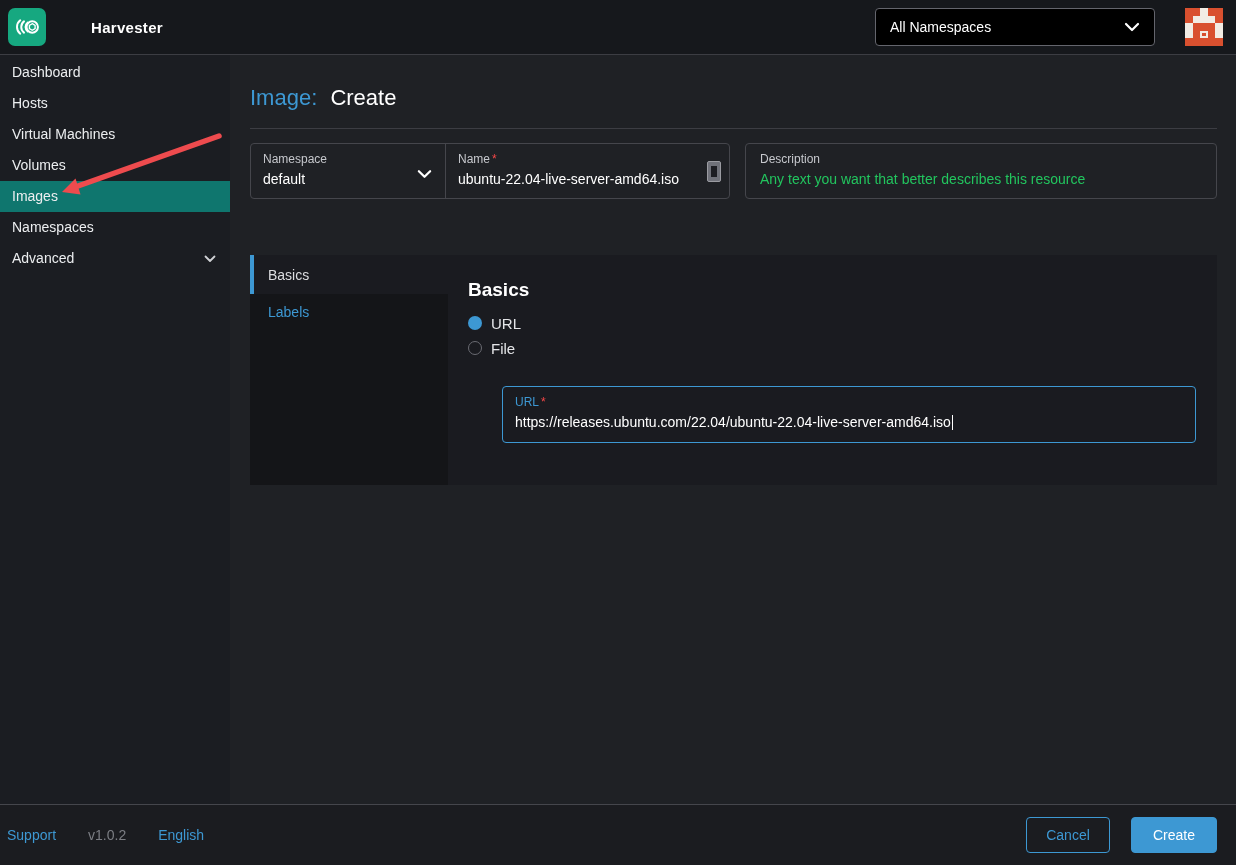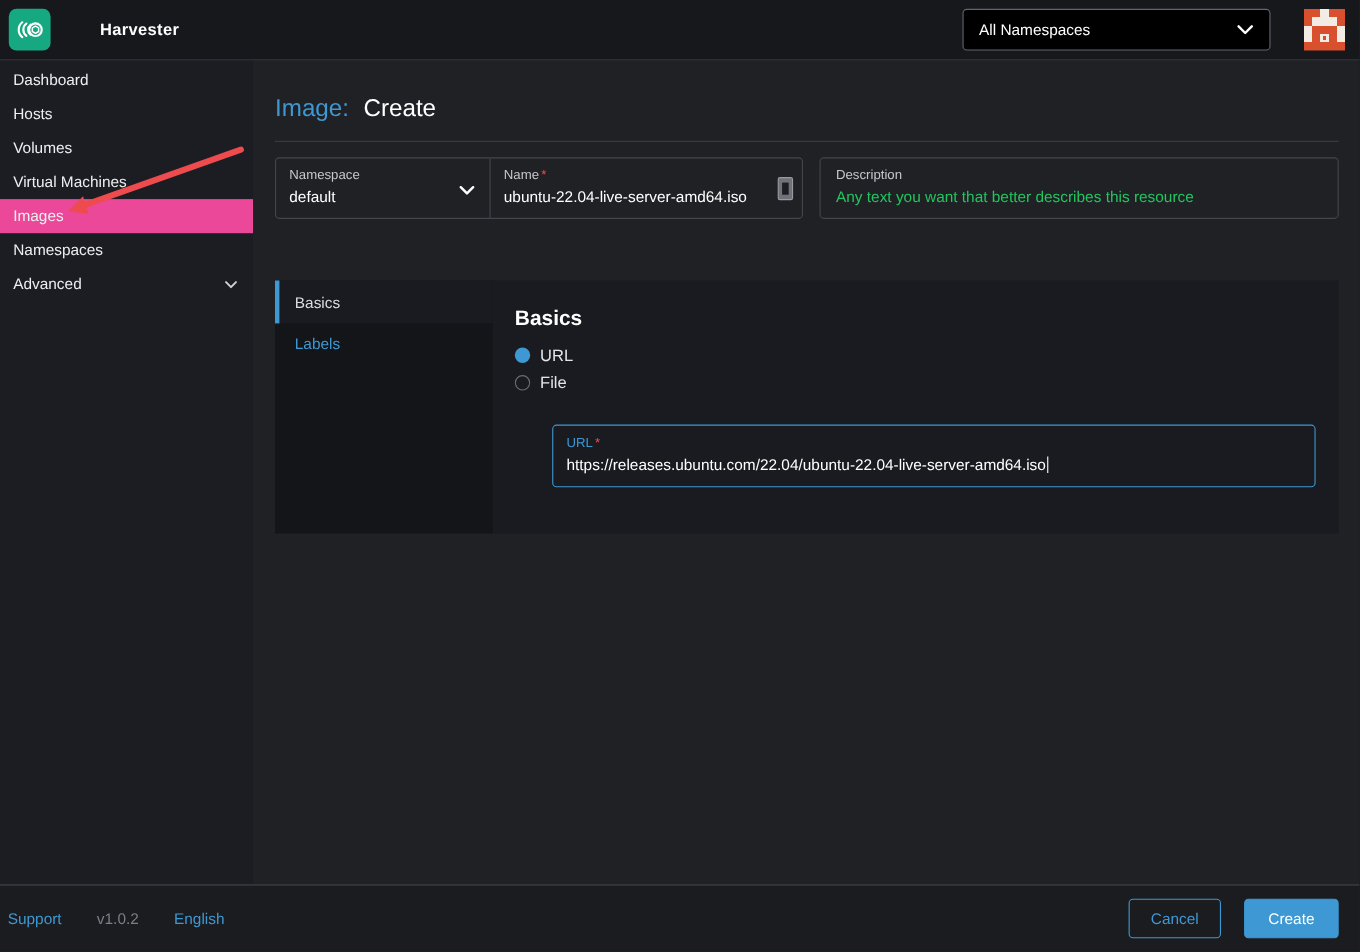--- a/index.html
+++ b/index.html
@@ -30,21 +30,21 @@
   .avatar { width:38px; height:38px; cursor:pointer; }
 
   
   .body { flex:1; display:flex; min-height:0; }
 
   .sidebar { width:230px; background:#1b1d22; flex:0 0 auto; padding-top:2px; }
   .nav-item {
     height:31px; line-height:31px; padding-left:12px; font-size:14px; font-weight:500;
     color:#eceef0; cursor:pointer; display:flex; align-items:center;
   }
-  .nav-item.selected { background:#ec4899; }
+  .nav-item.selected { background:#0f766e; }
   .nav-item .grow { flex:1; }
   .nav-item .chev { margin-right:14px; display:flex; align-items:center; }
 
   .main { flex:1; padding:0 19px 0 20px; background:#1f2125; min-width:0; }
   .page-title { margin-top:30px; font-size:22px; font-weight:400; }
   .page-title .res { color:#3d98d3; }
   .page-title .act { color:#ffffff; font-weight:500; margin-left:7px; }
   .title-rule { border:none; border-top:1px solid #3c3d43; margin-top:17px; }
 
   
@@ -162,24 +162,24 @@
 
   <div class="body">
     <aside class="sidebar">
       <div class="nav-item">
         <span>Dashboard</span>
       </div>
       <div class="nav-item">
         <span>Hosts</span>
       </div>
       <div class="nav-item">
+        <span>Virtual Machines</span>
+      </div>
+      <div class="nav-item">
         <span>Volumes</span>
-      </div>
-      <div class="nav-item">
-        <span>Virtual Machines</span>
       </div>
       <div class="nav-item selected">
         <span>Images</span>
       </div>
       <div class="nav-item">
         <span>Namespaces</span>
       </div>
       <div class="nav-item">
         <span>Advanced</span>
         <span class="grow"></span>

